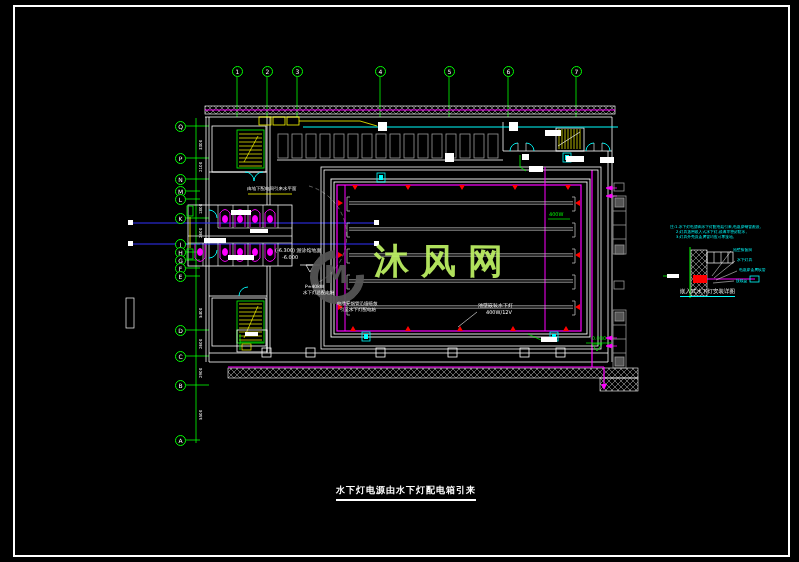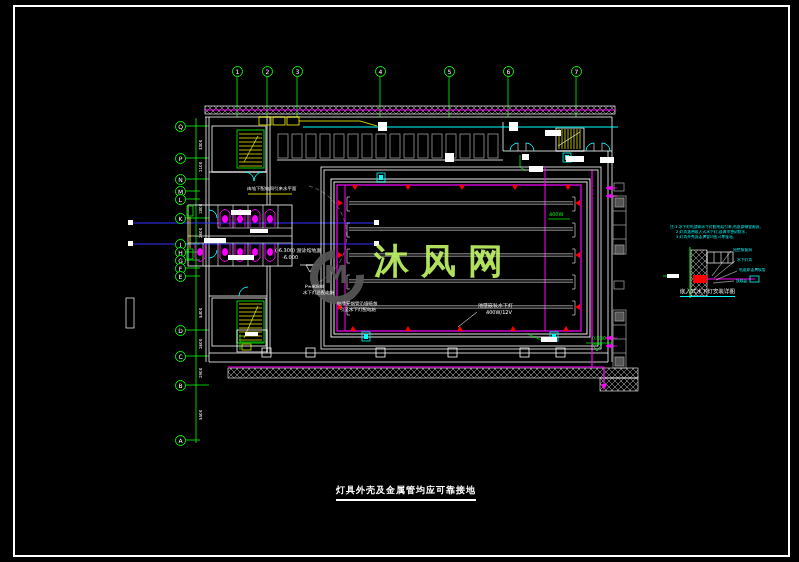--- a/index.html
+++ b/index.html
@@ -384,21 +384,21 @@
   </g>
 </svg>
 
 <div class="wm">
   <div class="wm-logo">
     <span class="wm-m">M</span>
   </div>
   <div class="wm-name">沐风网</div>
 </div>
 
-<div class="main-title">灯具外壳及金属管均应可靠接地</div>
+<div class="main-title">水下灯电源由水下灯配电箱引来</div>
 <div class="detail-title">嵌入式水下灯安装详图</div>
 
 <div class="bubble" style="left: 232px; top: 66px;">1</div>
     <div class="bubble" style="left: 262px; top: 66px;">2</div>
     <div class="bubble" style="left: 292px; top: 66px;">3</div>
     <div class="bubble" style="left: 375px; top: 66px;">4</div>
     <div class="bubble" style="left: 444px; top: 66px;">5</div>
     <div class="bubble" style="left: 503px; top: 66px;">6</div>
     <div class="bubble" style="left: 571px; top: 66px;">7</div>
     <div class="bubble" style="left: 175px; top: 121px;">Q</div>

